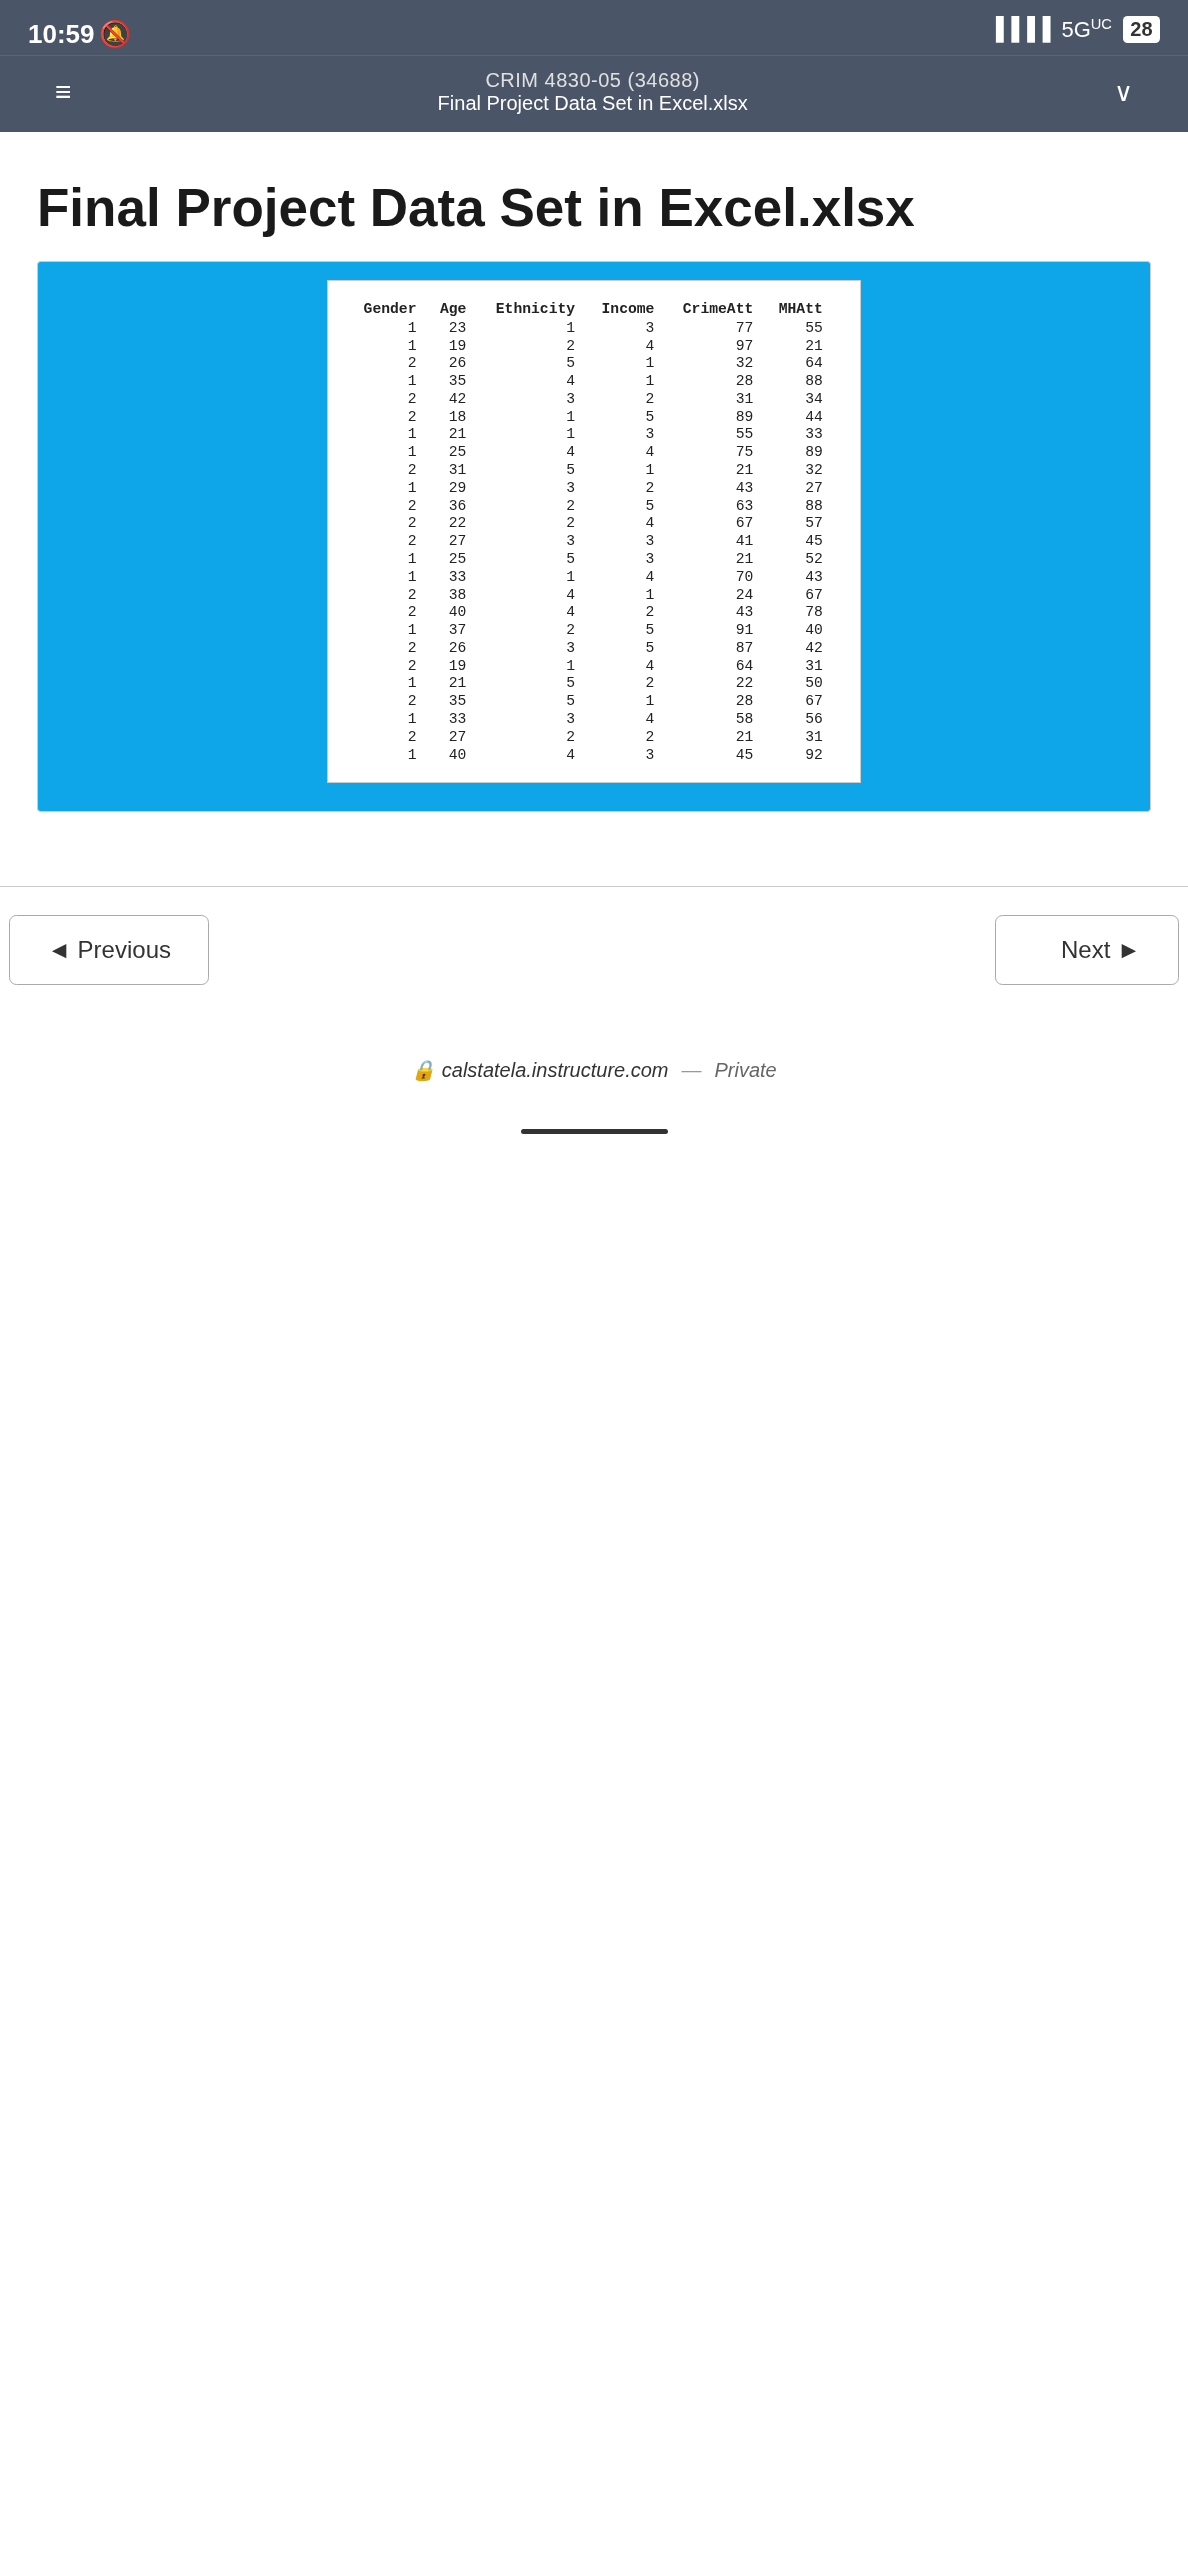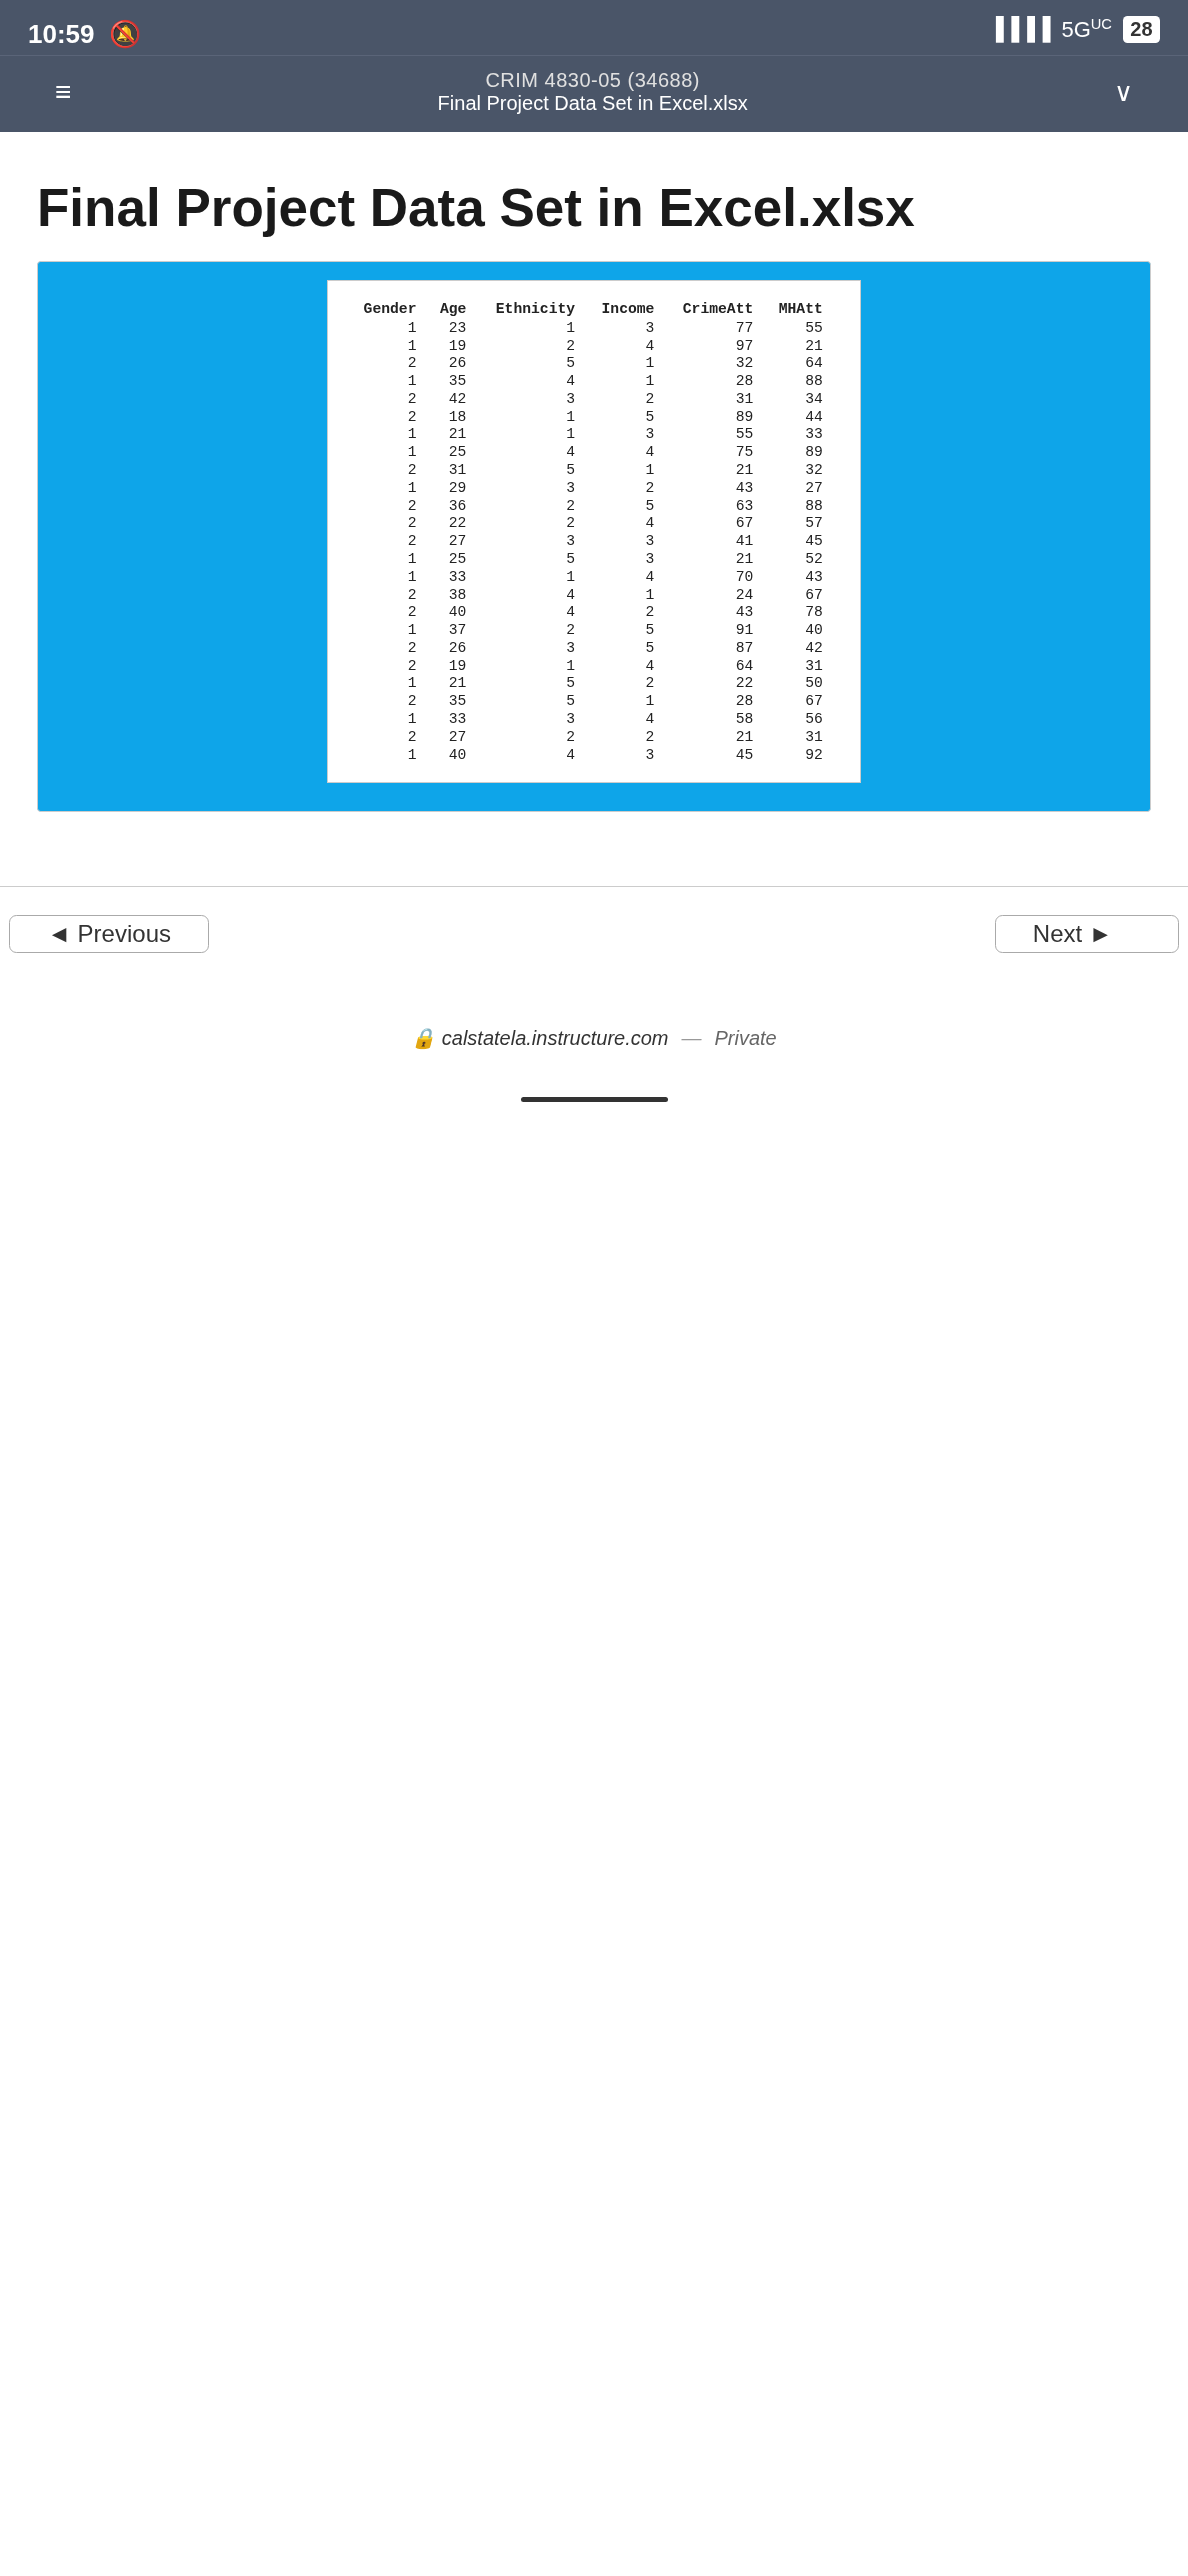--- a/index.html
+++ b/index.html
@@ -21,21 +21,21 @@
       justify-content: space-between;
       align-items: center;
       padding: 11px 28px 7.4px 28px;
       height: 55px;
     }
     .status-time {
       font-size: 26px;
       font-weight: 600;
       display: flex;
       align-items: center;
-      gap: 15px;
+      gap: 5px;
       margin-top: 10px;
     }
     .status-right {
       display: flex;
       align-items: center;
       gap: 11px;
       font-size: 22px;
     }
     .battery-badge {
       background: white;
@@ -177,26 +177,26 @@
       align-items: center;
       padding: 0 9.2px;
       margin-bottom: 55px;
     }
 
     .nav-btn {
       border: 1.8px solid #aaaaaa;
       background: white;
       color: #333;
       font-size: 24px;
-      padding: 4px 37px;
+      padding: 20px 37px;
       border-radius: 7.4px;
       cursor: pointer;
       font-weight: 400;
       min-width: 184px;
-      text-align: left;
+      text-align: right;
     }
 
     
     .bottom-footer {
       text-align: center;
       padding: 18.4px 0 37px 0;
       color: #666;
       font-size: 20px;
       background: white;
       font-style: italic;

